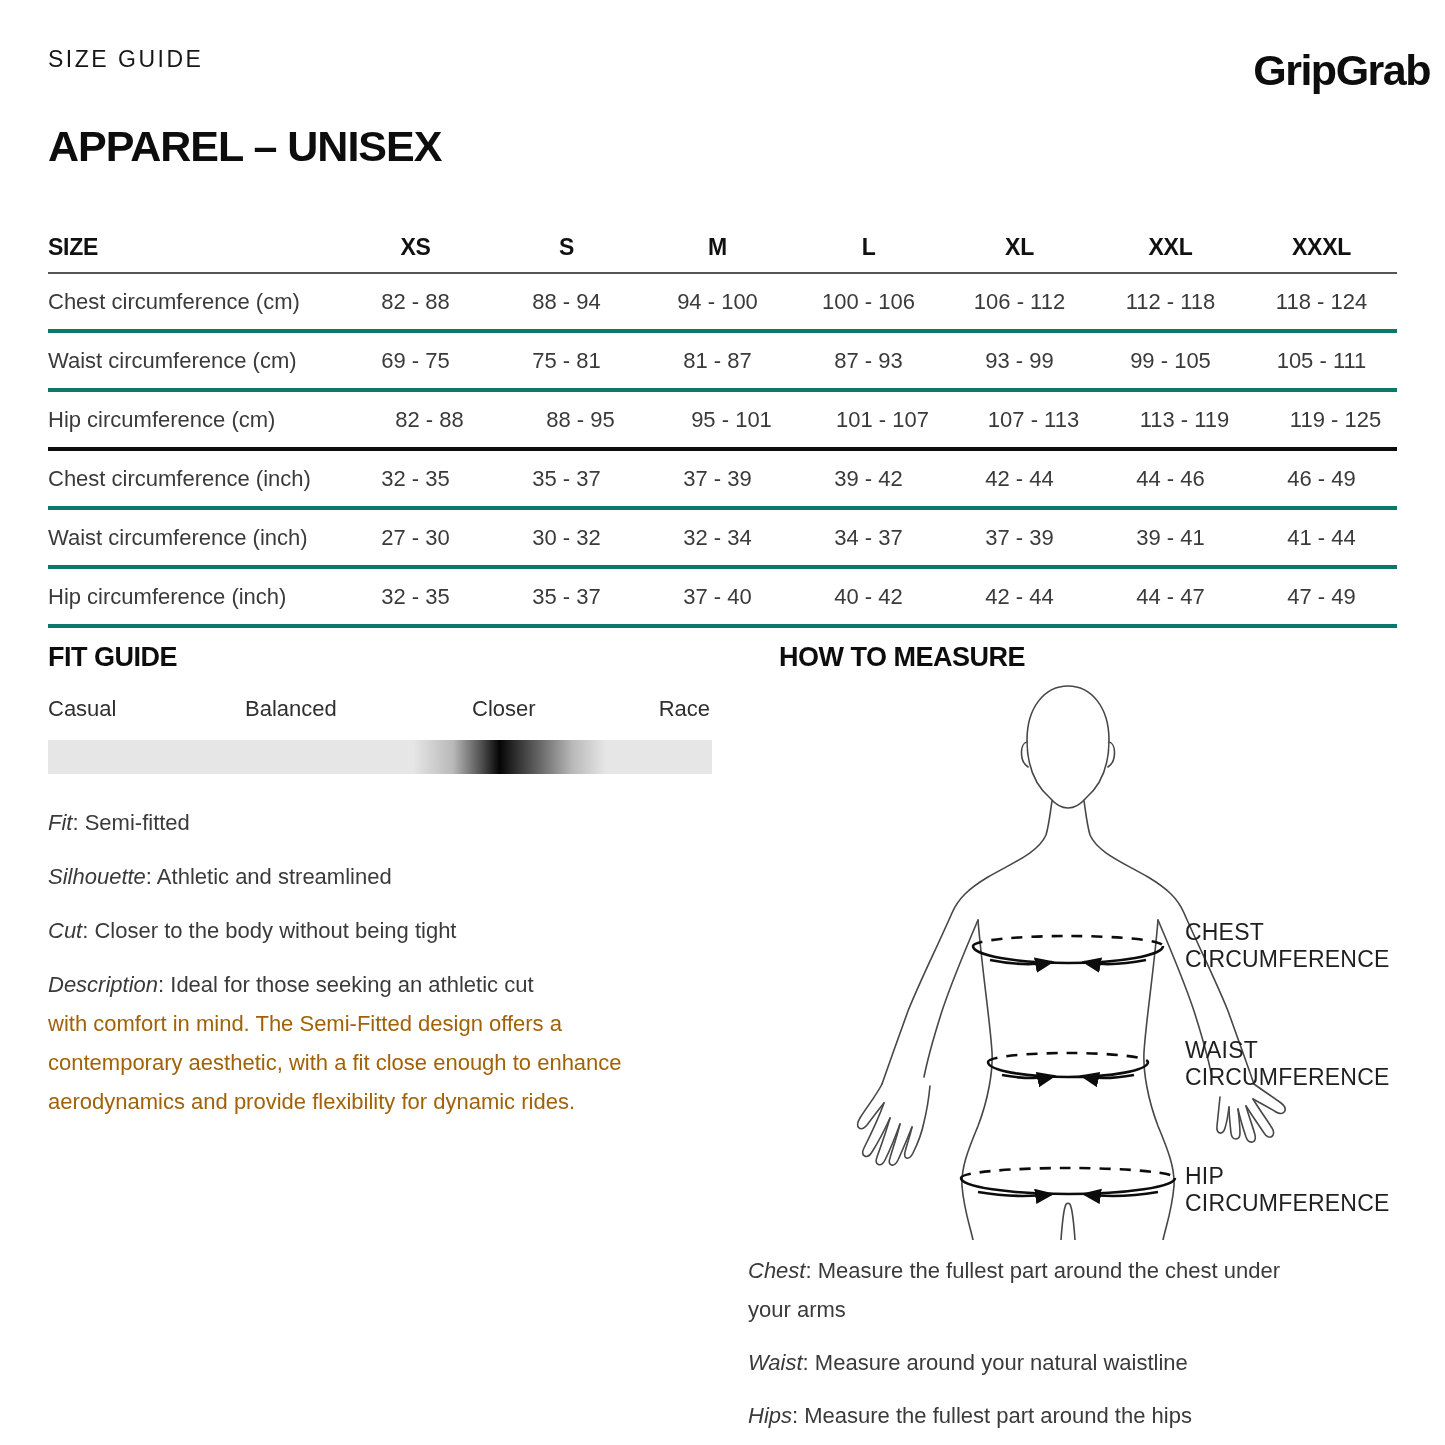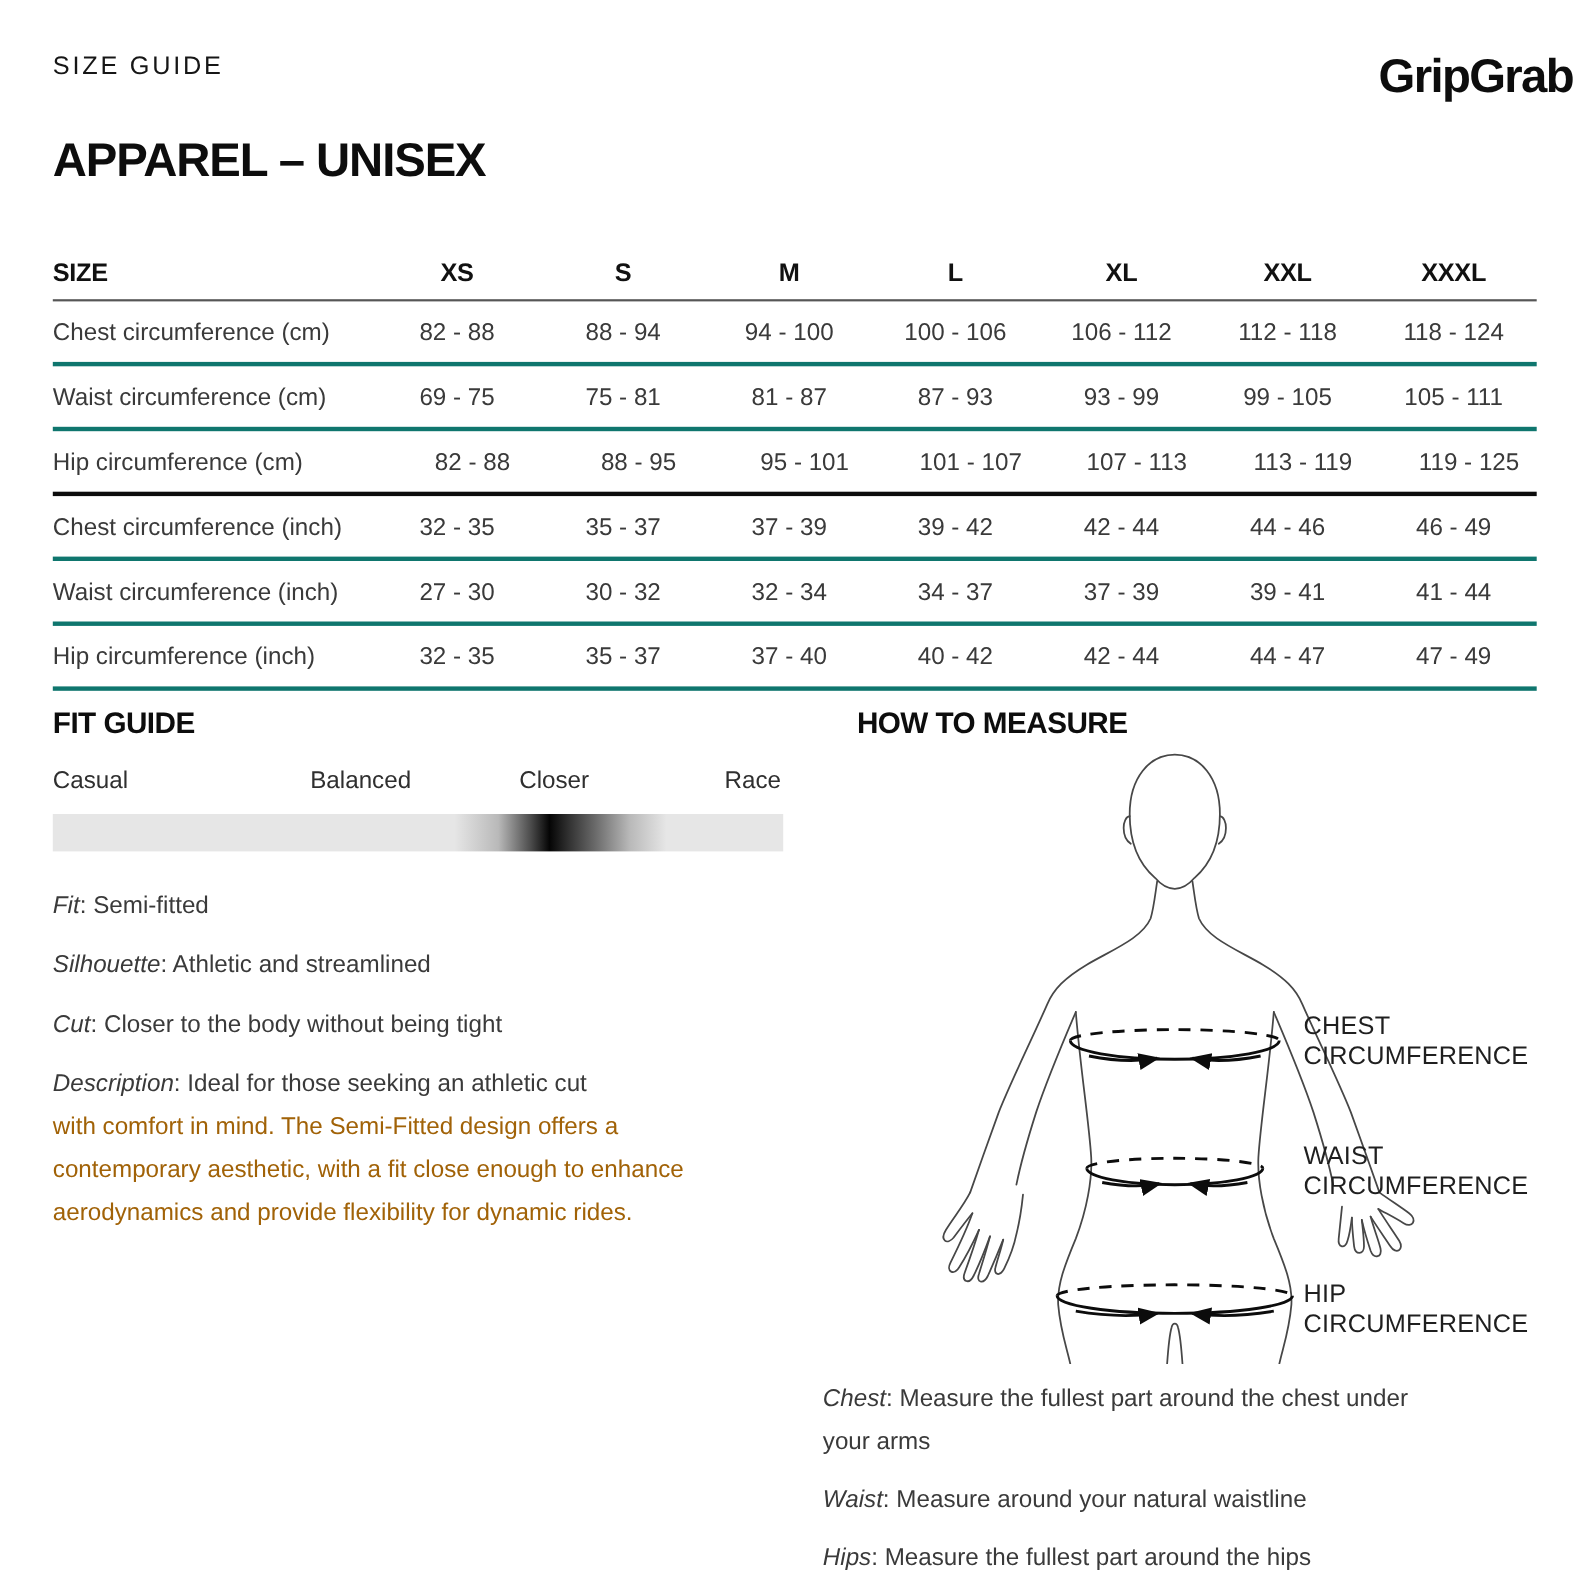--- a/index.html
+++ b/index.html
@@ -33,21 +33,21 @@
   .t-row.head .t-cell { font-weight:700; font-size:23px; color:#111; letter-spacing:-0.3px; }
   
   .section-title {
     position:absolute; font-size:27px; font-weight:800; letter-spacing:-0.5px; color:#0d0d0d;
   }
   #fit-title { left:48px; top:642px; }
   #measure-title { left:756px; top:642px;margin-left:23px; }
   .scale-labels { position:absolute; left:48px; top:696px; width:664px; height:28px; }
   .scale-label { position:absolute; top:0; font-size:22px; color:#2f2f2f; }
   .scale-label.l0 { left:0; }
-  .scale-label.l1 { left:197px;margin-left:37px; }
+  .scale-label.l1 { left:197px; }
   .scale-label.l2 { left:424px; }
   .scale-label.l3 { right:2px; }
   .fit-bar {
     position:absolute; left:48px; top:740px; width:664px; height:34px;
     background:linear-gradient(90deg,
       #e6e6e6 0%, #e6e6e6 55%, #b9b9b9 61%, #4a4a4a 65.5%,
       #050505 68%, #2f2f2f 70.5%, #6e6e6e 74.5%, #b9b9b9 79%, #e6e6e6 84%, #e6e6e6 100%);
   }
   .fit-details { position:absolute; left:48px; top:803px; width:660px; }
   .fit-line { font-size:22px; color:#3a3a3a; line-height:39px; margin-bottom:15px; }

